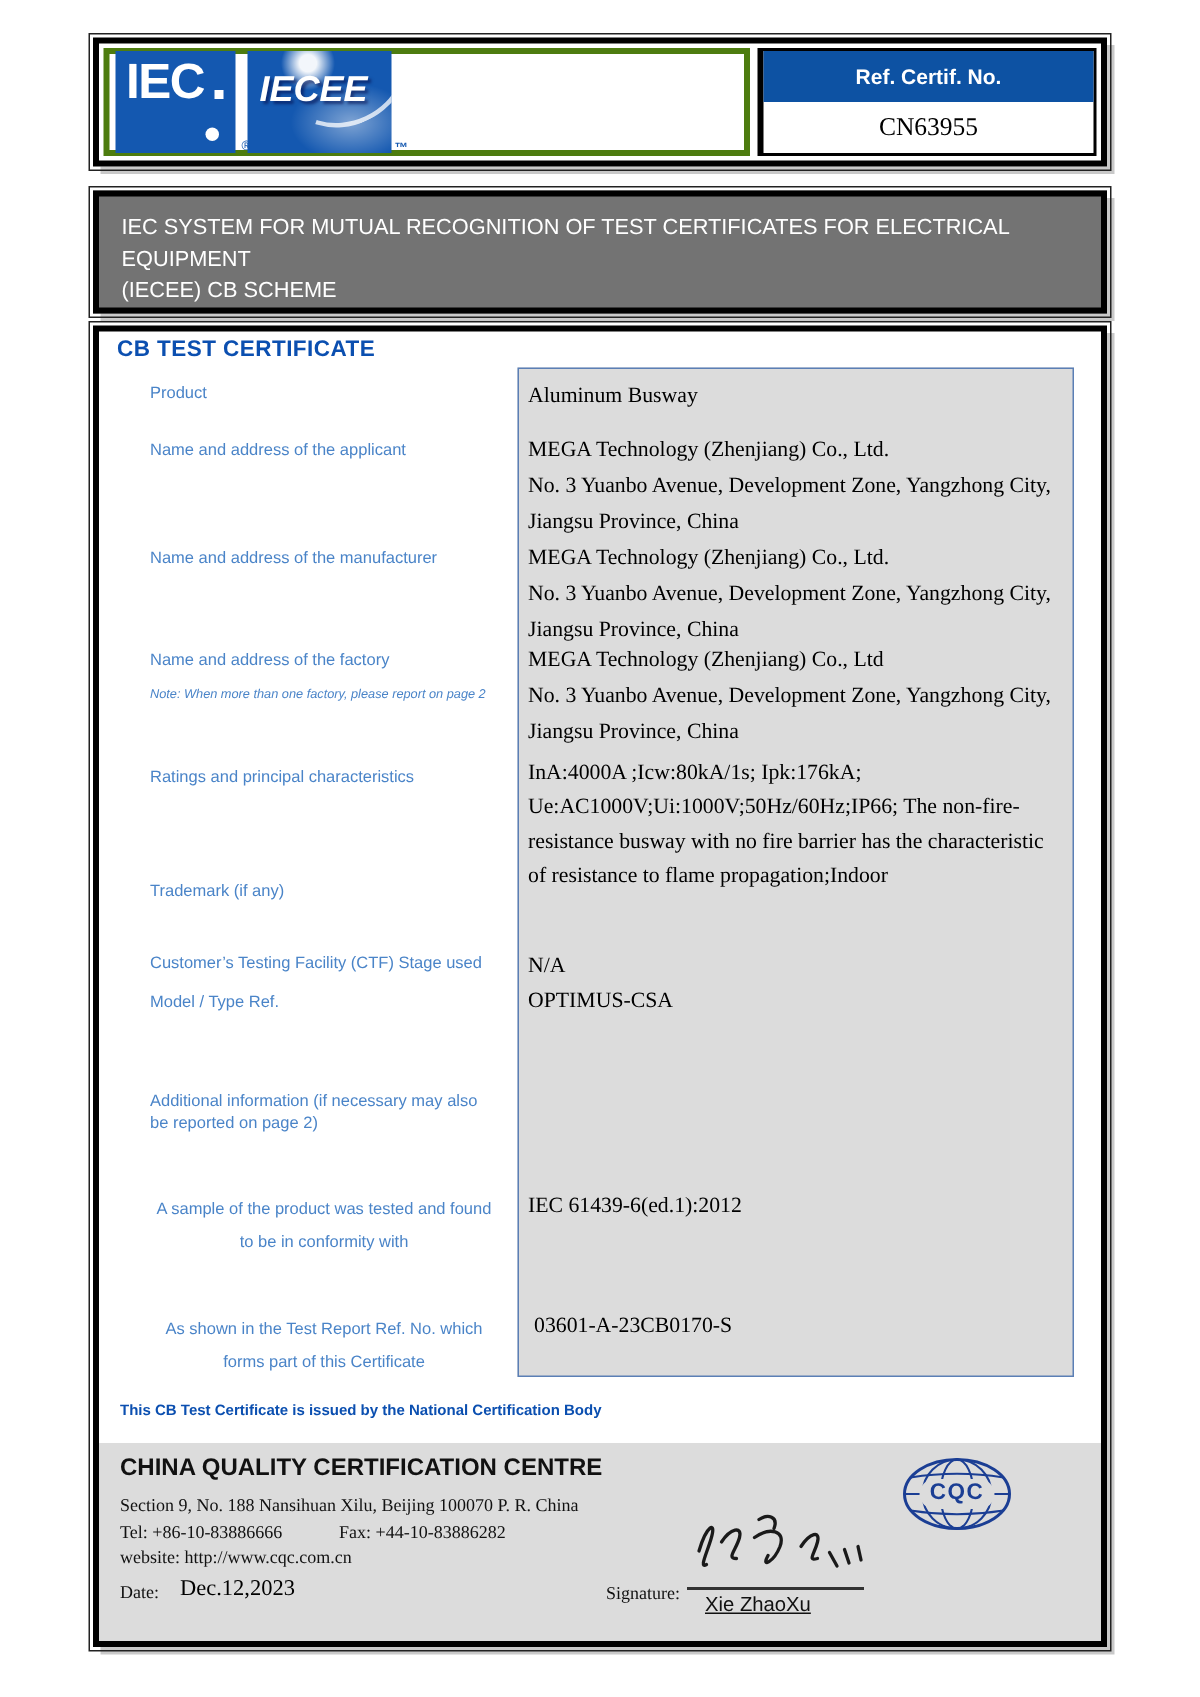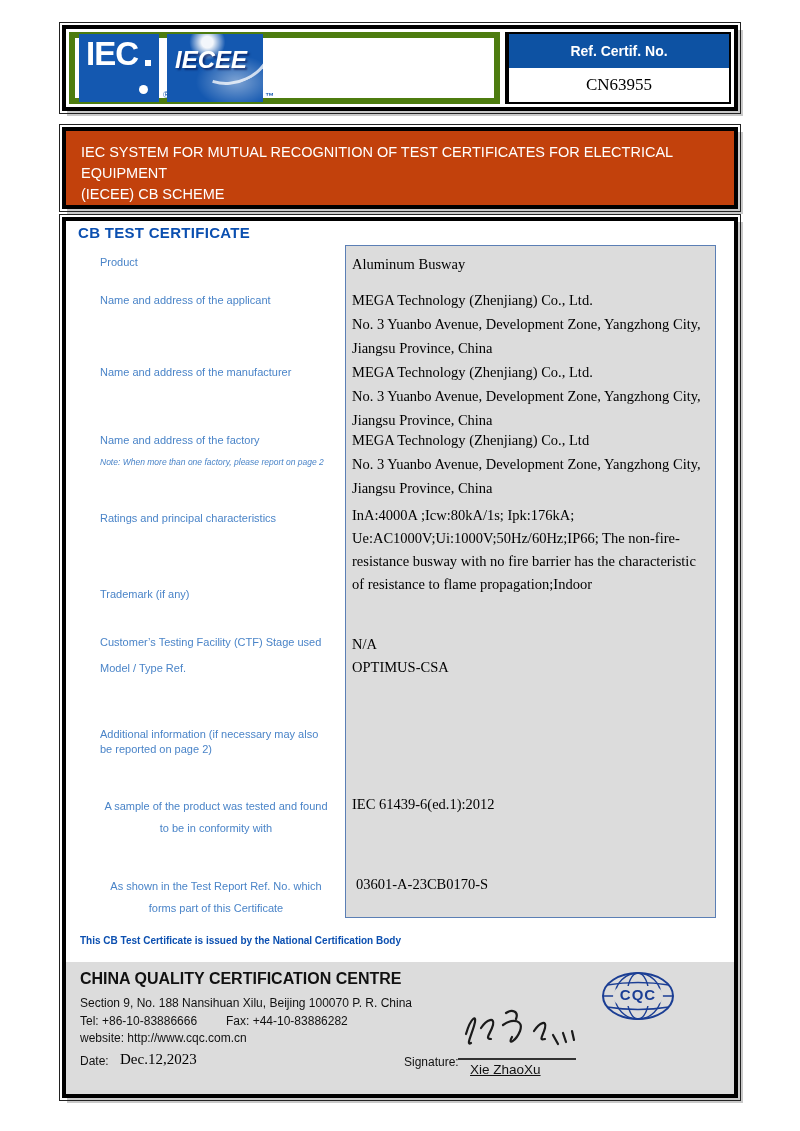--- a/index.html
+++ b/index.html
@@ -3,21 +3,21 @@
 <meta charset="utf-8">
 <style>
   * { margin:0; padding:0; box-sizing:border-box; }
   html,body { width:800px; height:1131px; background:#ffffff;
     font-family:"Liberation Sans", sans-serif; position:relative; overflow:hidden; }
   .frame { position:absolute; border:4px solid #000; outline:1px solid #222;
     outline-offset:2px; background:#fff; box-shadow:5px 5px 0 #c9c9c9; }
 
   
   #header-frame { left:62px; top:25px; width:676px; height:86px; padding:3px; display:flex; }
-  .logo-cell { flex:1 1 auto; border:6px solid #4d7c0f; background:#fff; display:flex;
+  .logo-cell { flex:1 1 auto; border:4px solid #4d7c0f; background:#fff; display:flex;
     align-items:center; padding:2px 0 2px 4px; position:relative; margin-right:5px; }
   .ref-cell { flex:0 0 226px; border:2px solid #000; border-left:4px solid #000;
     display:flex; flex-direction:column; }
   .iec-box { width:80px; height:68px; background:#1458b0; position:relative; margin-right:8px; }
   .iec-text { color:#fff; font-weight:bold; font-size:33px; letter-spacing:-1px;
     position:absolute; left:7px; top:1px; }
   .iec-dot-char { position:absolute; left:66px; top:26px; width:6px; height:6px; background:#fff; }
   .iec-bars { position:absolute; left:7px; bottom:7px; }
   .iec-bars .bar { width:50px; height:3px; background:#fff; margin-top:3px; }
   .iec-enddot { position:absolute; left:60px; bottom:8px; width:9px; height:9px;
@@ -35,41 +35,41 @@
     font-style:italic; font-size:24px; letter-spacing:0px; text-shadow:2px 2px 2px rgba(0,0,60,.5); }
   .iecee-bars { position:absolute; left:26px; bottom:8px; }
   .iecee-bars .bar { width:52px; height:3px; background:#fff; margin-top:3px; }
   .tm-mark { position:absolute; left:190px; bottom:-3px; font-size:9px; color:#1458b0; font-weight:bold; }
   .ref-band { height:34px; background:#0d52a3; color:#fff; font-weight:bold; font-size:14px;
     display:flex; align-items:center; justify-content:center; }
   .ref-value { flex:1; display:flex; align-items:center; justify-content:center;
     font-family:"Liberation Serif", serif; font-size:17px; color:#000; }
 
   
-  #banner-frame { left:62px; top:127px; width:676px; height:82px; background:#c2410c;
+  #banner-frame { left:62px; top:127px; width:676px; height:82px; background:#737373;
     color:#fff; font-size:14.5px; line-height:21px; padding:11px 15px; white-space:pre-line; }
 
   
   #main-frame { left:62px; top:217px; width:676px; height:881px; }
   #cert-title { position:absolute; left:12px; top:3px; font-size:15px; font-weight:bold;
     color:#0b4fb0; letter-spacing:.3px; }
   .flabel { position:absolute; left:34px; width:232px; font-size:11px; color:#4a84c8; line-height:15px; }
   .fnote { position:absolute; left:34px; width:250px; font-size:8.5px; font-style:italic; color:#4a84c8; }
   .wide-gap { line-height:22px; white-space:pre-line;text-align:center; }
   #value-panel { position:absolute; left:279px; top:24px; width:371px; height:673px;
     background:#dcdcdc; border:1px solid #5b7fb5; }
   .fvalue { position:absolute; font-family:"Liberation Serif", serif; font-size:14.5px;
     color:#000; line-height:24px; white-space:pre-line; width:358px; }
   .fvalue.tight { line-height:23px; }
   #issued-line { position:absolute; left:14px; top:714px; font-size:10px; font-weight:bold; color:#0b4fb0; }
 
   
   #footer { position:absolute; left:0; right:0; bottom:0; height:132px; background:#dcdcdc; }
   #footer-org { position:absolute; left:14px; top:8px; font-size:16px; font-weight:bold; color:#111; }
-  .footer-line { position:absolute; font-size:12px; color:#111; }
+  .footer-line { position:absolute; font-size:12px; color:#111;font-family:Liberation Serif, serif; }
   #footer-date-value { position:absolute; font-family:"Liberation Serif", serif; font-size:15px; color:#000; }
   #sig-line { position:absolute; left:392px; top:96px; width:118px; height:2px; background:#333; }
   #sig-name { position:absolute; left:404px; top:100px; font-size:13.5px; color:#111;text-decoration:underline; }
   #sig-svg { position:absolute; left:390px; top:42px; }
   #cqc-logo { position:absolute; left:534px; top:8px; width:76px; height:52px; }
   #cqc-text { position:absolute; left:534px; top:24px; width:76px; text-align:center;
     font-size:15px; font-weight:bold; color:#1b3e94; letter-spacing:1px; }
 </style>
 </head>
 <body>

